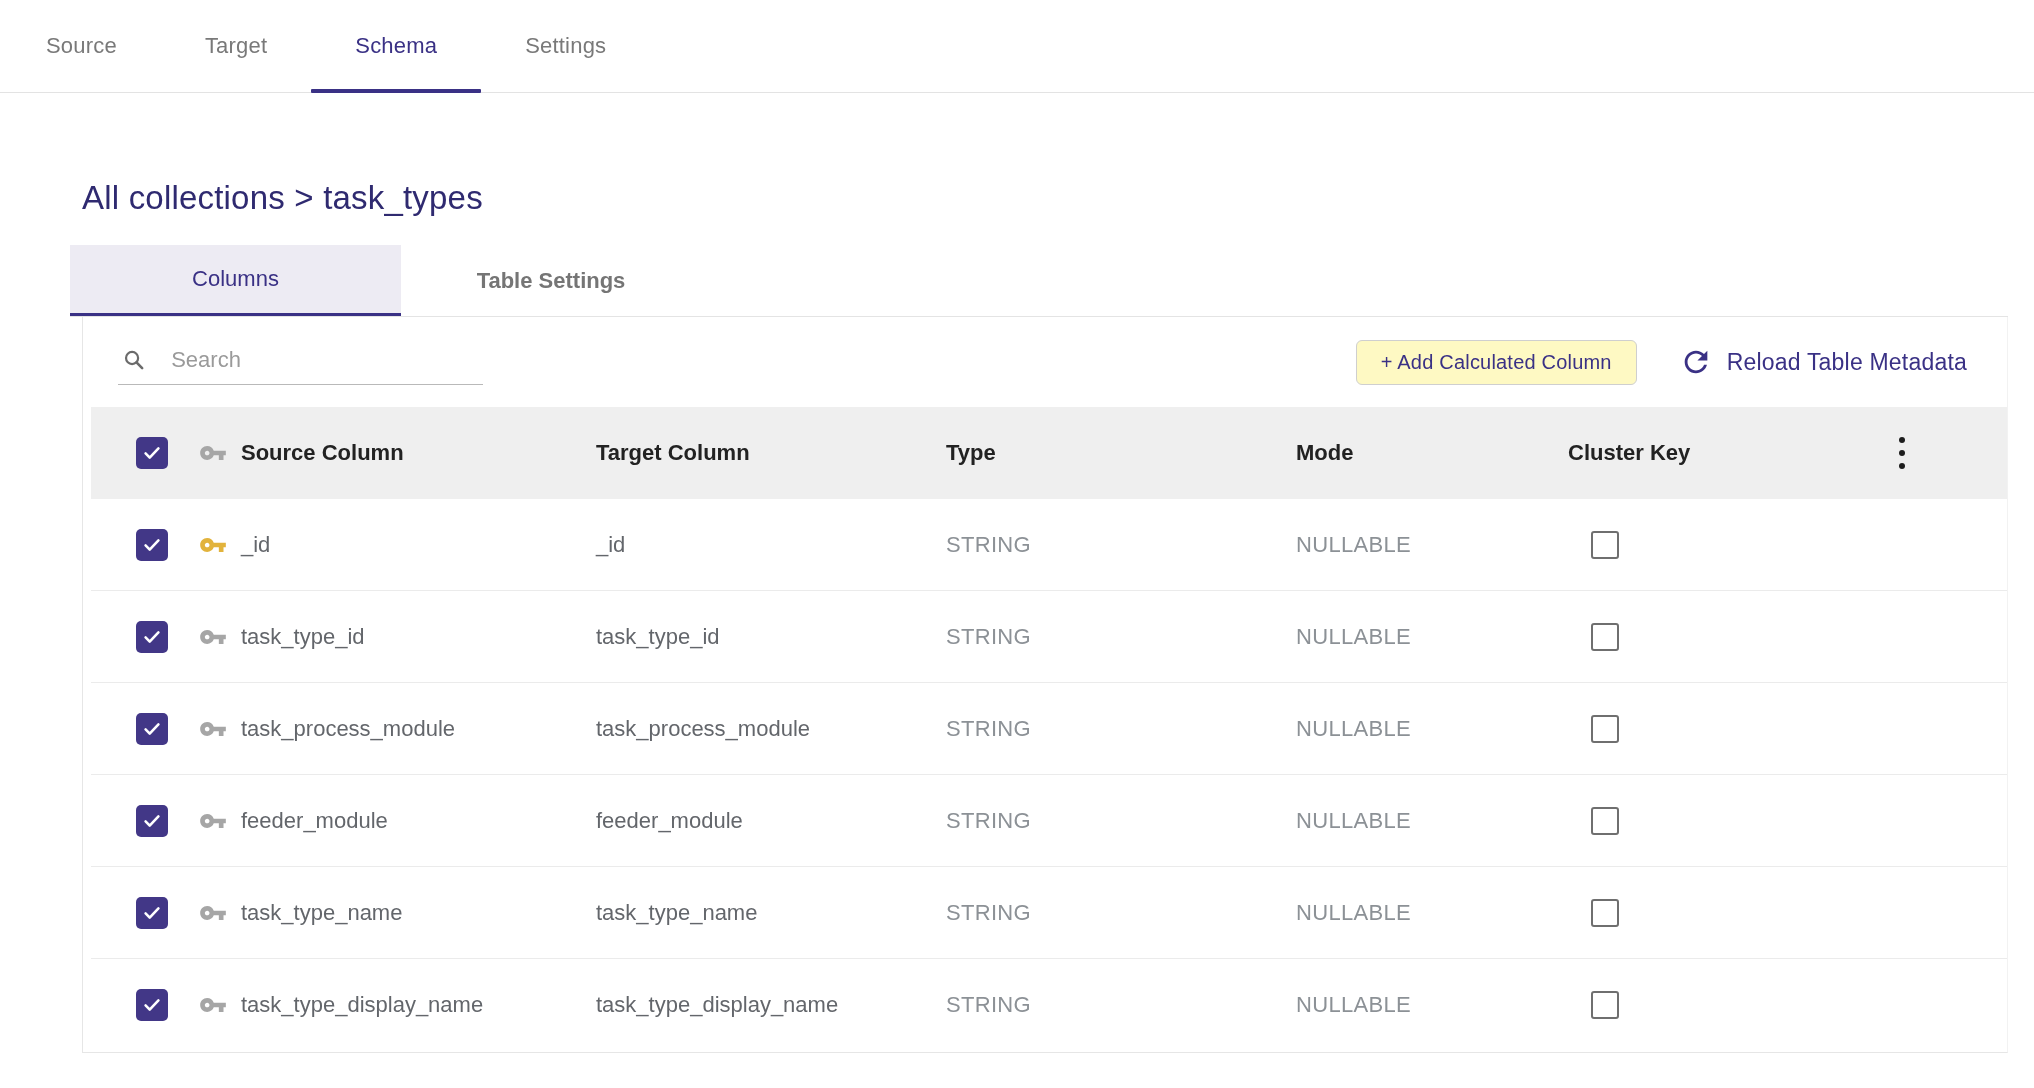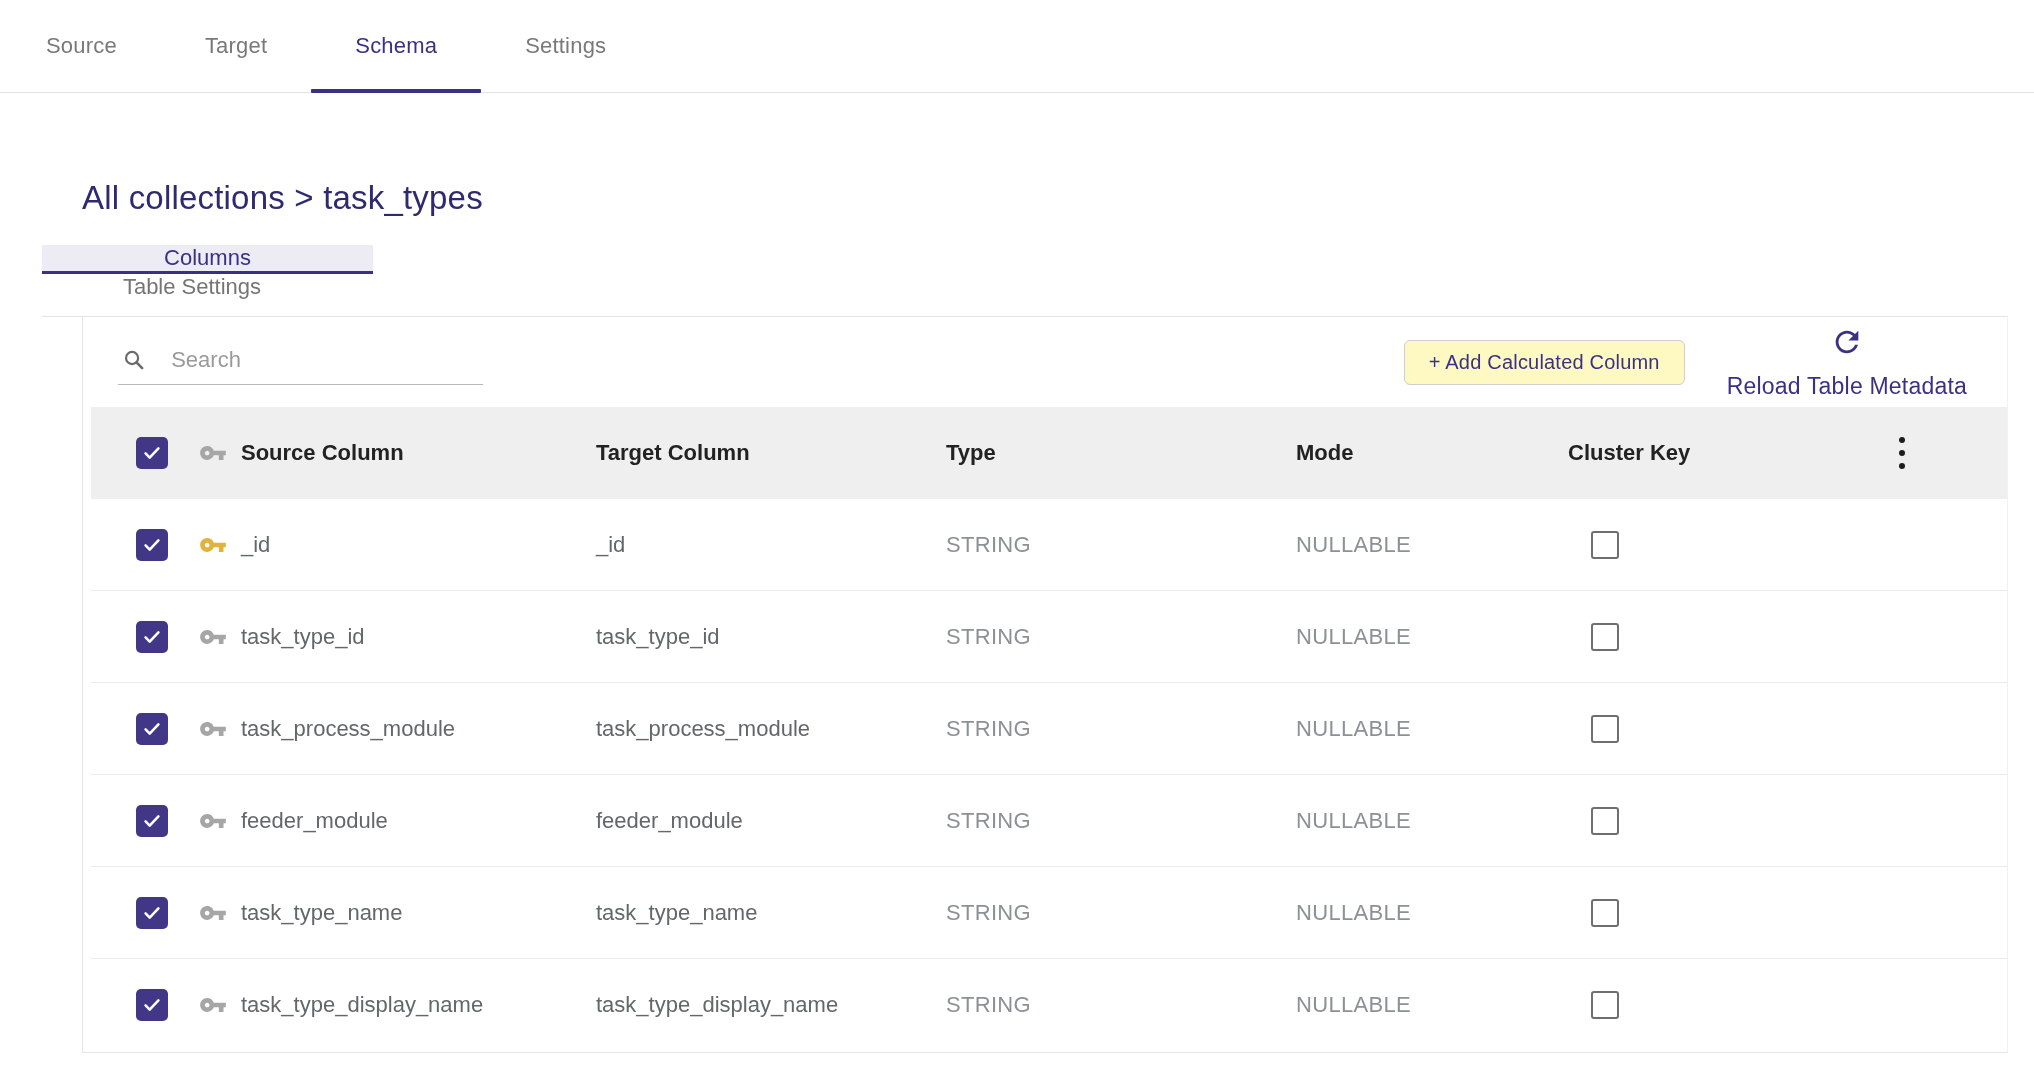--- a/index.html
+++ b/index.html
@@ -39,31 +39,31 @@
 
   
   .breadcrumb {
     margin: 86px 0 0 82px; font-size: 33px; color: var(--breadcrumb);
     letter-spacing: .2px; cursor: pointer;
   }
 
   
   .subtabs {
     display: flex; align-items: stretch; height: 72px;
-    margin: 28px 26px 0 42px; border-bottom: 1px solid #E4E4E4; flex-direction: column;
+    margin: 28px 26px 0 70px; border-bottom: 1px solid #E4E4E4;
   }
   .subtab {
     display: flex; align-items: center; justify-content: center;
     font-size: 22px; cursor: pointer;
   }
   .subtab.active {
     width: 331px; background: #EDEBF3; color: var(--accent);
     font-weight: 500; border-bottom: 3px solid var(--accent);
   }
-  .subtab.plain { width: 300px; color: #757575; }
+  .subtab.plain { width: 300px; color: #757575; font-weight: bold; }
 
   
   .card {
     margin: 0 26px 0 82px; height: 736px;
     border-left: 1px solid var(--line); border-right: 1px solid #F2F2F2;
     border-bottom: 1px solid var(--line);
   }
 
   
   .toolbar { display: flex; align-items: center; height: 90px; padding: 0 40px 0 35px; }
@@ -76,21 +76,21 @@
     font-family: inherit; color: #444; background: transparent;
   }
   .search input::placeholder { color: #9A9A9A; }
   .spacer { flex: 1; }
   .add-btn {
     border: 1px solid #CFCFCF; background: #fef9c3; border-radius: 6px;
     color: var(--accent); font-size: 20px; font-weight: 500;
     padding: 10px 24px; cursor: pointer; font-family: inherit;
     margin-right: 42px; letter-spacing: .2px;
   }
-  .reload { display: flex; align-items: center; gap: 14px; cursor: pointer; flex-direction: column; }
+  .reload { display: flex; align-items: center; gap: 14px; cursor: pointer; }
   .reload-label { color: var(--accent); font-size: 23px; font-weight: 500; letter-spacing: .2px; }
 
   
   .table { margin: 0 0 0 8px; }
   .trow, .thead {
     display: grid;
     grid-template-columns: 108px 42px 355px 350px 350px 272px 313px 1fr;
     align-items: center; height: 92px;
   }
   .thead { background: var(--header-bg); font-weight: 600; color: #222; font-size: 22px; }

